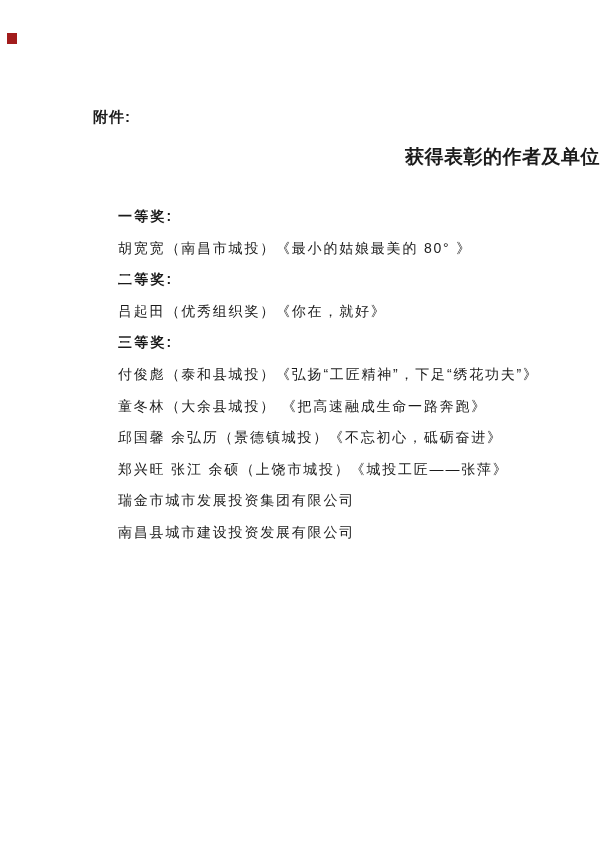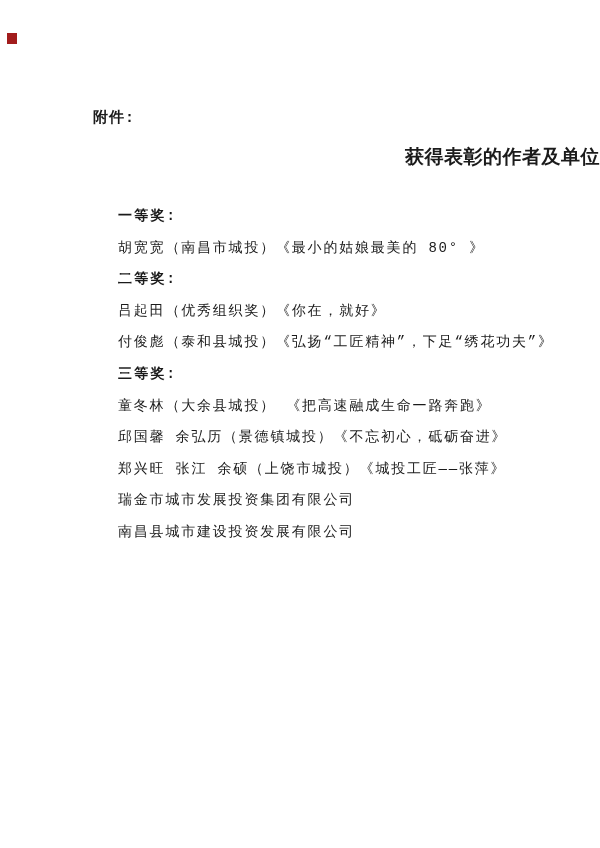--- a/index.html
+++ b/index.html
@@ -6,21 +6,21 @@
     margin: 0;
     padding: 0;
     background: #ffffff;
   }
   .page {
     position: relative;
     width: 600px;
     height: 688px;
     background: #ffffff;
     overflow: hidden;
-    font-family: Liberation Mono, monospace;
+    font-family: Liberation Sans, sans-serif;
     color: #1b1b1b;
   }
   .corner-mark {
     position: absolute;
     left: 7px;
     top: 33px;
     width: 10px;
     height: 11px;
     background: #a21c1c;
   }
@@ -73,23 +73,23 @@
 
   <div class="doc-title">获得表彰的作者及单位</div>
 
   <div class="content">
 
     <div class="line heading">一等奖:</div>
     <div class="line">胡宽宽（南昌市城投）《最小的姑娘最美的 80° 》</div>
 
     <div class="line heading">二等奖:</div>
     <div class="line">吕起田（优秀组织奖）《你在，就好》</div>
+    <div class="line heading">三等奖:</div>
+
     <div class="line">付俊彪（泰和县城投）《弘扬“工匠精神”，下足“绣花功夫”》</div>
-
-    <div class="line heading">三等奖:</div>
     <div class="line">童冬林（大余县城投） 《把高速融成生命一路奔跑》</div>
     <div class="line">邱国馨 余弘历（景德镇城投）《不忘初心，砥砺奋进》</div>
     <div class="line">郑兴旺 张江 余硕（上饶市城投）《城投工匠——张萍》</div>
 
     <div class="line">瑞金市城市发展投资集团有限公司</div>
     <div class="line">南昌县城市建设投资发展有限公司</div>
 
   </div>
 </div>
 

